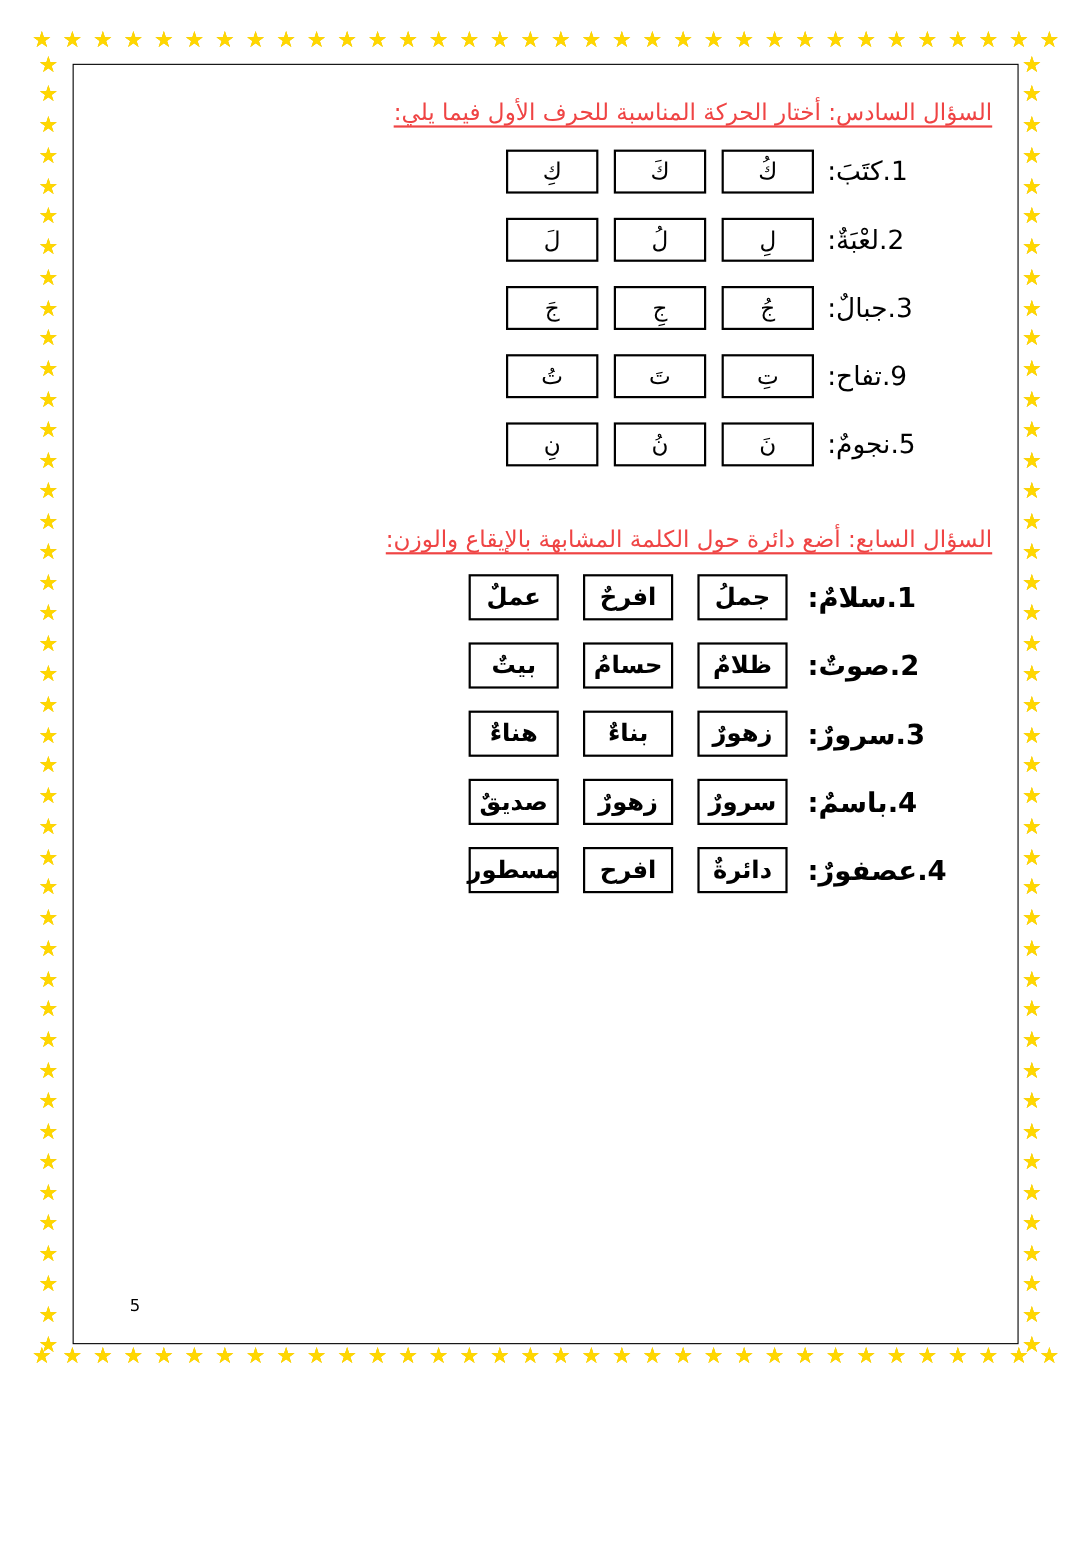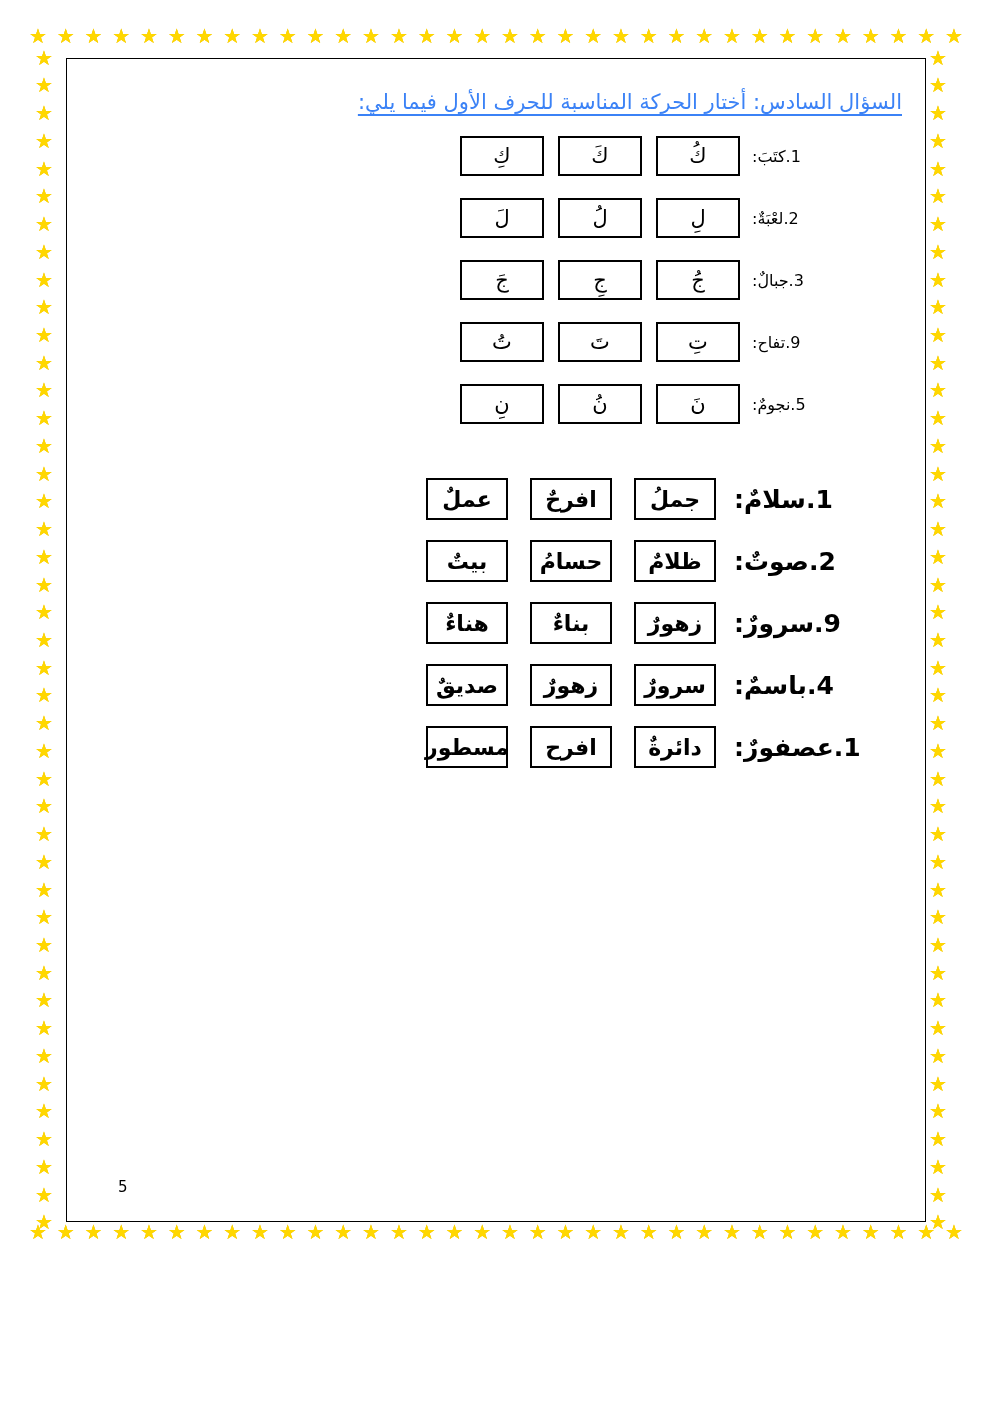--- a/index.html
+++ b/index.html
@@ -51,21 +51,21 @@
     position: absolute;
     left: 90px;
     top: 90px;
     width: 812px;
     height: 1100px;
   }
 
   .q-heading {
     font-family: "DejaVu Sans", "Liberation Sans", sans-serif;
     font-size: 21px;
-    color: #3b82f6;
+    color: #ef4444;
     text-align: right;
     text-decoration: underline;
     text-underline-offset: 5px;
     direction: rtl;
     white-space: nowrap;
   }
 
   .row {
     display: flex;
     flex-direction: row;
@@ -96,21 +96,21 @@
 
   
   .sec6 .row { margin-top: 22px; }
   .sec6 .opt {
     width: 84px;
     height: 40px;
     font-size: 21px;
   }
   .sec6 .row-label {
     min-width: 150px;
-    font-size: 16px;
+    font-size: 24px;
   }
 
   
   .sec7 { margin-top: 54px; }
   .sec7 .row { margin-top: 20px; }
   .sec7 .opt {
     width: 82px;
     height: 42px;
     font-size: 22px;
     font-weight: bold;
@@ -331,51 +331,52 @@
 
       <div class="row">
         <div class="row-label">5.نجومٌ:</div>
         <div class="opt">نَ</div>
         <div class="opt">نُ</div>
         <div class="opt">نِ</div>
       </div>
     </div>
 
     <div class="sec7">
+      <div class="q-heading sec7-heading">السؤال السابع: أضع دائرة حول الكلمة المشابهة بالإيقاع والوزن:</div>
 
       <div class="row">
         <div class="row-label">1.سلامٌ:</div>
         <div class="opt">جملُ</div>
         <div class="opt">افرحٌ</div>
         <div class="opt">عملٌ</div>
       </div>
 
       <div class="row">
         <div class="row-label">2.صوتٌ:</div>
         <div class="opt">ظلامٌ</div>
         <div class="opt">حسامُ</div>
         <div class="opt">بيتٌ</div>
       </div>
 
       <div class="row">
-        <div class="row-label">9.سرورٌ:</div>
+        <div class="row-label">3.سرورٌ:</div>
         <div class="opt">زهورٌ</div>
         <div class="opt">بناءٌ</div>
         <div class="opt">هناءٌ</div>
       </div>
 
       <div class="row">
         <div class="row-label">4.باسمٌ:</div>
         <div class="opt">سرورٌ</div>
         <div class="opt">زهورٌ</div>
         <div class="opt">صديقٌ</div>
       </div>
 
       <div class="row">
-        <div class="row-label">1.عصفورٌ:</div>
+        <div class="row-label">4.عصفورٌ:</div>
         <div class="opt">دائرةٌ</div>
         <div class="opt">افرح</div>
         <div class="opt">مسطور</div>
       </div>
     </div>
 
   </div>
 
   <div class="page-number">5</div>
 </div>

